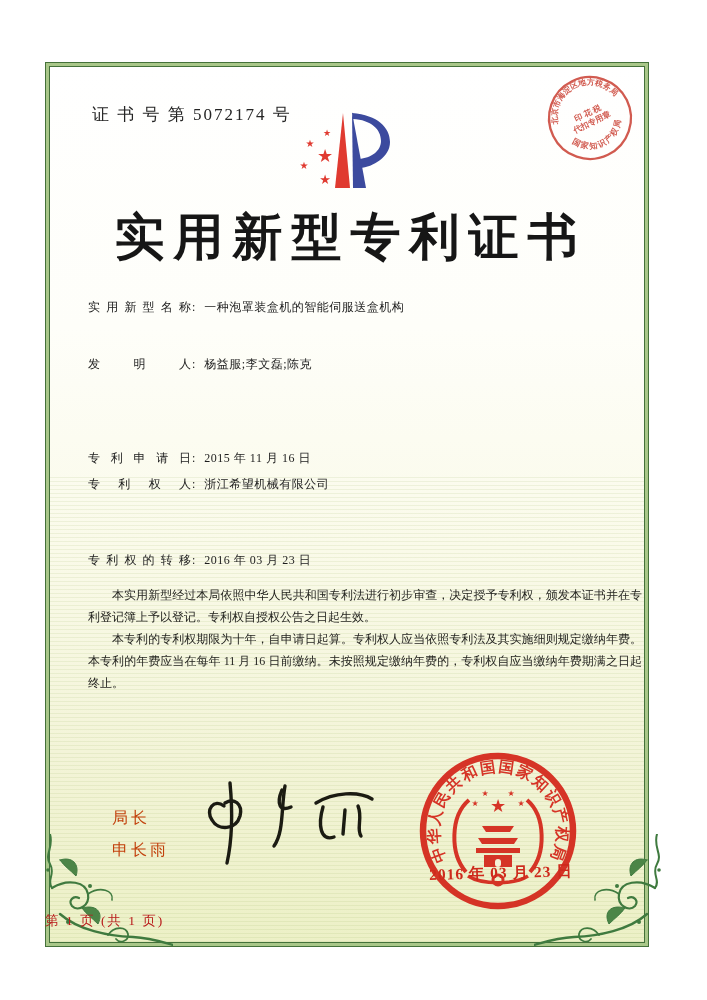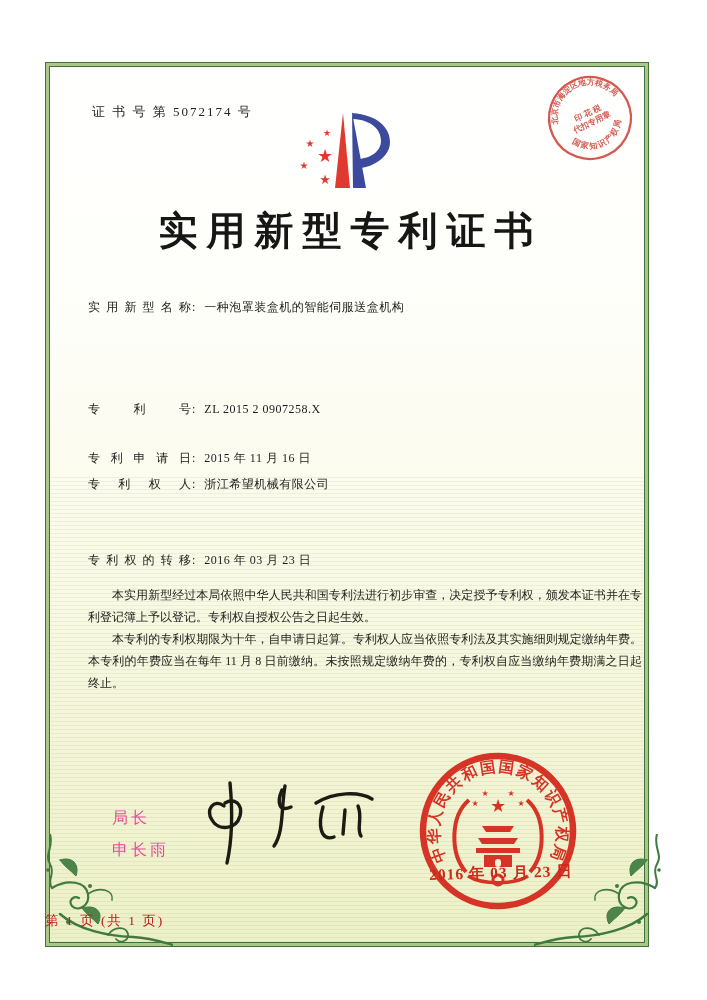--- a/index.html
+++ b/index.html
@@ -10,38 +10,38 @@
   
   .frame{
     position:absolute;left:45px;top:62px;width:602px;height:883px;
     border:1px solid #44713a;
     box-shadow:inset 0 0 0 3px #a9c789, inset 0 0 0 4px #44713a;
     background:
       repeating-linear-gradient(0deg, rgba(140,170,80,0.12) 0 1px, rgba(0,0,0,0) 1px 4px) left bottom / 100% 470px no-repeat,
       linear-gradient(180deg,#ffffff 0%,#fefef9 30%,#fafae9 55%,#f3f4d8 78%,#ecf0c6 100%);
   }
   .cert-number{
-    position:absolute;left:92px;top:103px;font-size:13px;letter-spacing:2px;color:#242424;
+    position:absolute;left:92px;top:103px;font-size:17px;letter-spacing:2px;color:#242424;
   }
   .logo{position:absolute;left:283px;top:104px;}
   .title{
     position:absolute;left:45px;top:204px;width:602px;text-align:center;
-    font-size:39px;font-weight:bold;letter-spacing:9px;padding-left:9px;box-sizing:border-box;color:#161616;
+    font-size:50px;font-weight:bold;letter-spacing:9px;padding-left:9px;box-sizing:border-box;color:#161616;
   }
   .field{position:absolute;left:88px;font-size:12px;white-space:nowrap;color:#1c1c1c;}
   .f-label{display:inline-block;width:103px;text-align:justify;text-align-last:justify;}
   .f-colon{display:inline-block;margin-left:1px;}
   .f-value{margin-left:9px;letter-spacing:0.5px;}
   .f1{top:299px}.f2{top:356px}.f3{top:401px}.f4{top:450px}.f5{top:476px}.f6{top:552px}
   .paras{
     position:absolute;left:88px;top:584px;width:554px;
     font-size:12px;line-height:22px;text-align:justify;color:#242420;
   }
   .paras p{margin:0;text-indent:2em;}
-  .director{position:absolute;left:112px;top:808px;font-size:16px;letter-spacing:3px;color:#ec4899;}
+  .director{position:absolute;left:112px;top:808px;font-size:16px;letter-spacing:3px;color:#c2410c;}
   .director div{margin-bottom:11px;}
   .signature{position:absolute;left:196px;top:776px;}
   .seal{position:absolute;left:412px;top:742px;opacity:0.93;}
   .seal-date{
     position:absolute;left:429px;top:863px;font-size:15.5px;color:#ce2a1c;
     letter-spacing:1px;transform:rotate(-1.5deg);z-index:5;font-weight:bold;
   }
   .tax-stamp{position:absolute;left:545px;top:73px;transform:rotate(-26deg);opacity:0.9;}
   .footer{
     position:absolute;left:45px;top:912px;width:702px;text-align:left;
@@ -101,36 +101,36 @@
       <text x="21" y="65" font-size="10">★</text>
       <text x="42" y="80" font-size="13">★</text>
     </g>
   </svg>
 
   <div class="title">实用新型专利证书</div>
 
   <div class="field f1">
     <span class="f-label">实用新型名称</span><span class="f-colon">:</span><span class="f-value">一种泡罩装盒机的智能伺服送盒机构</span>
   </div>
-  <div class="field f3">
-    <span class="f-label">专利号</span><span class="f-colon">:</span><span class="f-value">ZL 2015 2 0907258.X</span>
+  <div class="field f2">
+    <span class="f-label">发明人</span><span class="f-colon">:</span><span class="f-value">杨益服;李文磊;陈克</span>
   </div>
   <div class="field f4">
     <span class="f-label">专利申请日</span><span class="f-colon">:</span><span class="f-value">2015 年 11 月 16 日</span>
   </div>
   <div class="field f5">
     <span class="f-label">专利权人</span><span class="f-colon">:</span><span class="f-value">浙江希望机械有限公司</span>
   </div>
   <div class="field f6">
     <span class="f-label">专利权的转移</span><span class="f-colon">:</span><span class="f-value">2016 年 03 月 23 日</span>
   </div>
 
   <div class="paras">
     <p>本实用新型经过本局依照中华人民共和国专利法进行初步审查，决定授予专利权，颁发本证书并在专利登记簿上予以登记。专利权自授权公告之日起生效。</p>
-    <p>本专利的专利权期限为十年，自申请日起算。专利权人应当依照专利法及其实施细则规定缴纳年费。本专利的年费应当在每年 11 月 8 日前缴纳。未按照规定缴纳年费的，专利权自应当缴纳年费期满之日起终止。</p>
+    <p>本专利的专利权期限为十年，自申请日起算。专利权人应当依照专利法及其实施细则规定缴纳年费。本专利的年费应当在每年 11 月 16 日前缴纳。未按照规定缴纳年费的，专利权自应当缴纳年费期满之日起终止。</p>
   </div>
 
   <div class="director">
     <div>局长</div>
     <div>申长雨</div>
   </div>
 
   <svg class="signature" width="185" height="92" viewBox="0 0 185 92">
     <g fill="none" stroke="#1b1b12" stroke-width="3.4" stroke-linecap="round">
       <path d="M28,30 C18,22 9,34 16,44 C22,55 40,54 44,40 C47,28 38,21 29,27"></path>

